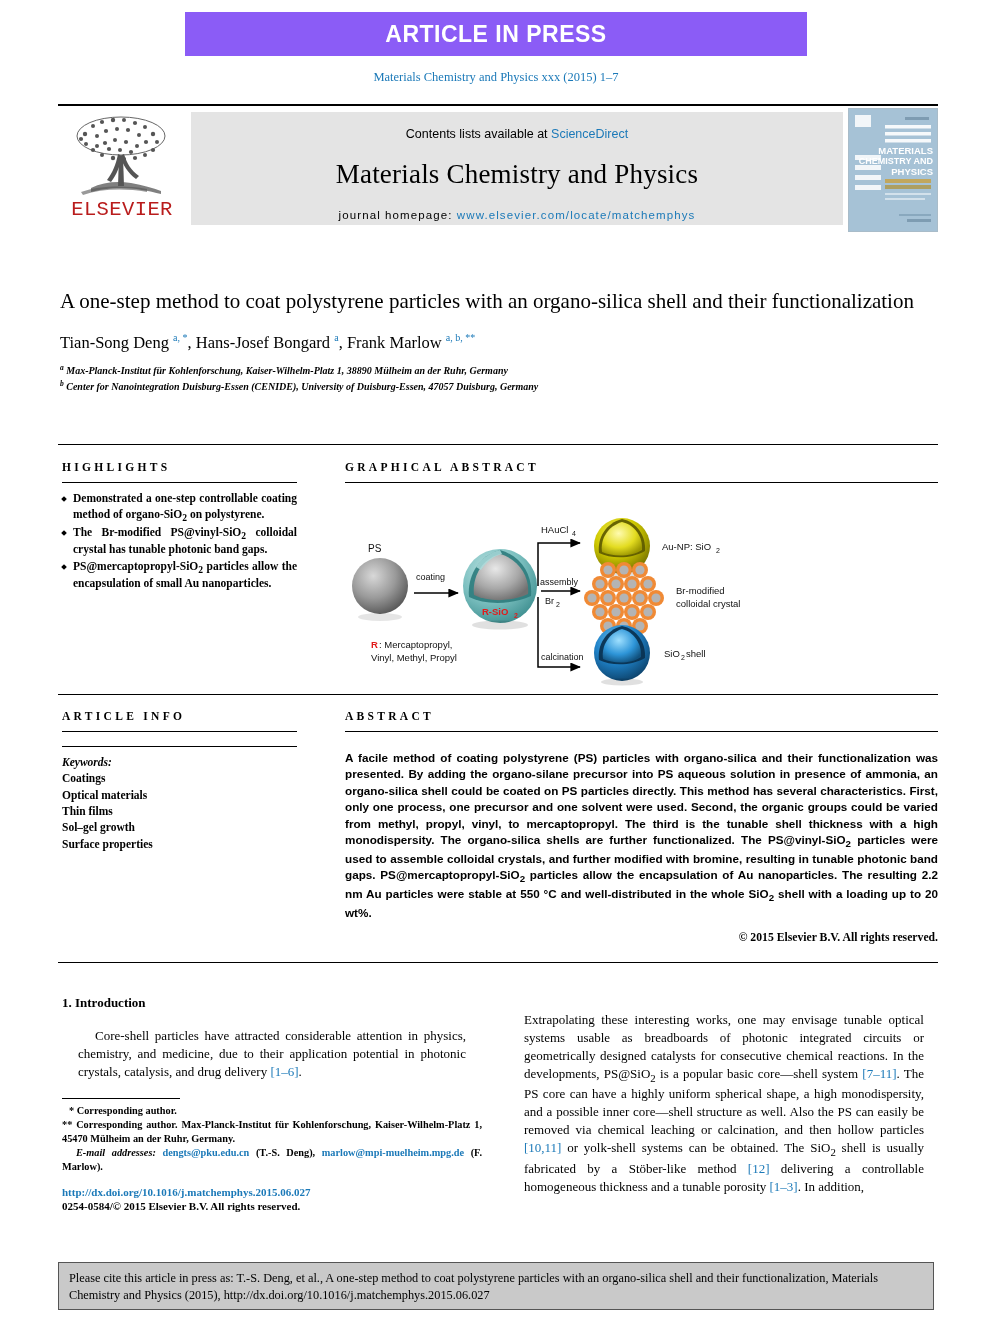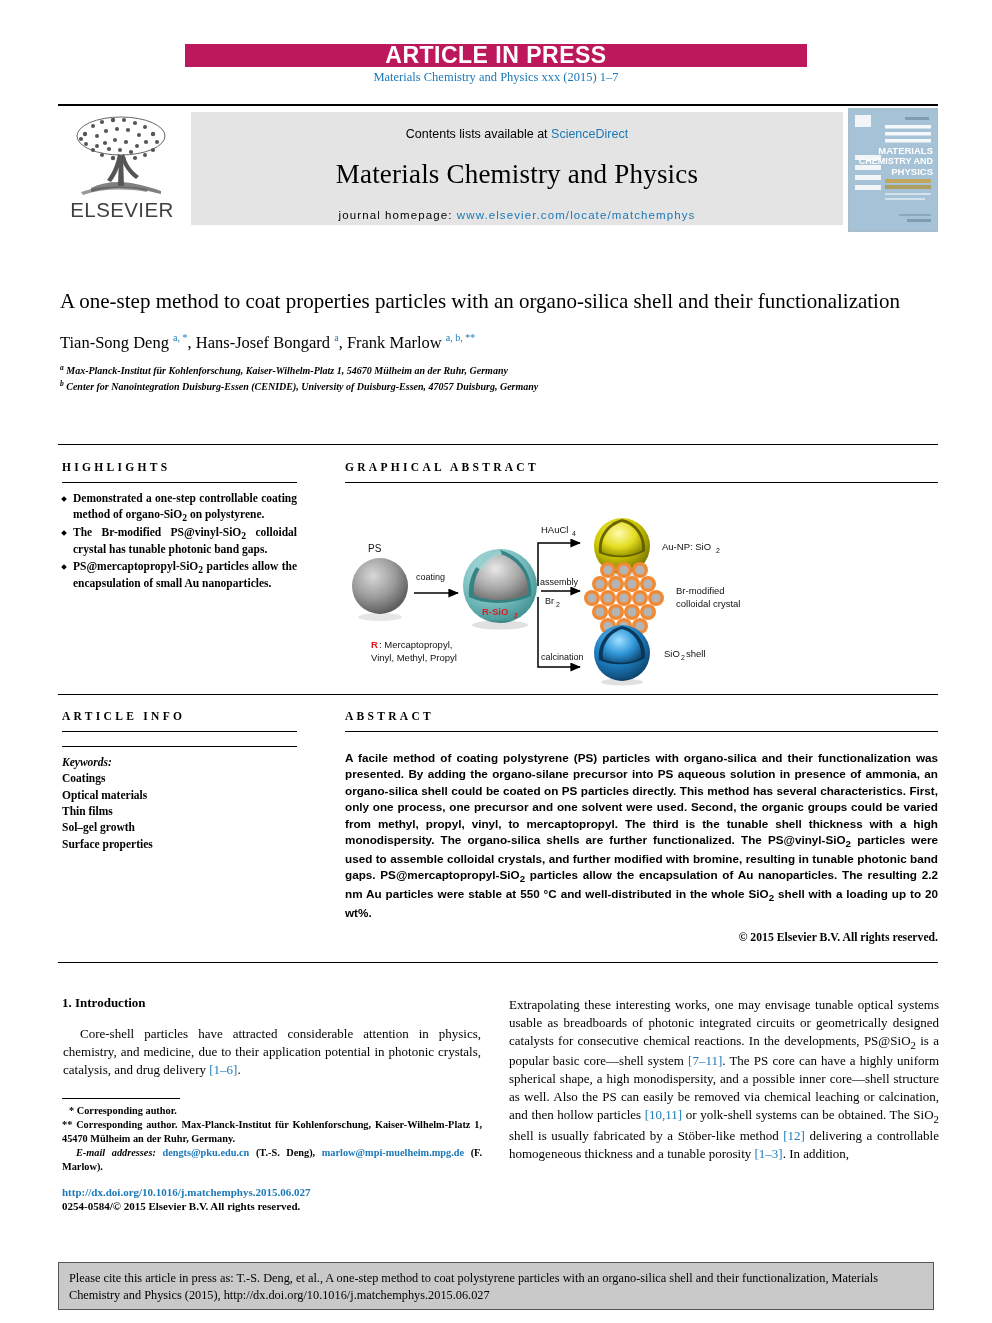--- a/index.html
+++ b/index.html
@@ -13,26 +13,25 @@
     font-family: "Liberation Serif", serif;
     color: #000;
     position: relative;
     overflow: hidden;
   }
 
   
   .press-banner {
     position: absolute;
     left: 185px; top: 12px;
-    width: 622px; height: 23px;
-    background: #be185d;
+    width: 622px; height: 44px;
+    background: #8b5cf6;
     display: flex;
     align-items: center;
     justify-content: center;
-    margin-top: 32px;
   }
   .press-banner span {
     font-family: "Liberation Sans", sans-serif;
     font-weight: bold;
     font-size: 23px;
     letter-spacing: 0.5px;
     color: #ffffff;
   }
 
   
@@ -55,24 +54,24 @@
     height: 126px;
   }
   .elsevier-logo {
     position: absolute;
     left: 0px; top: 6px;
     width: 128px; height: 118px;
     text-align: center;
   }
   .elsevier-tree { width: 122px; height: 88px; display:block; margin: 0 auto;}
   .elsevier-word {
-    font-family: Liberation Sans, sans-serif;
+    font-family: Liberation Mono, monospace;
     font-size: 20.5px;
     letter-spacing: 0.4px;
-    color: #404040;
+    color: #b91c1c;
     margin-top: -2px;
   }
   .journal-band {
     position: absolute;
     left: 133px; top: 6px;
     width: 652px; height: 113px;
     background: #e4e4e4;
     text-align: center;
   }
   .contents-line {
@@ -205,21 +204,21 @@
     font-family: "Liberation Serif", serif;
     font-weight: bold;
     font-size: 13px;
     margin: 0 0 14px 0;
   }
   .body-p {
     font-family: "Liberation Serif", serif;
     font-size: 13px;
     line-height: 1.38;
     text-align: justify;
-    margin: 1px;
+    margin: 16px;
     text-indent: 17px;
   }
   .body-p.noind { text-indent: 0; }
   .ref { color: #1b79b8; }
 
   
   .footnotes { position: absolute; left: 62px; top: 1098px; width: 420px; }
   .fn-rule { width: 118px; border-top: 1px solid #000; margin-bottom: 5px; }
   .fn-line {
     font-family: "Liberation Serif", serif;
@@ -352,23 +351,23 @@
       <rect x="36" y="76" width="46" height="4" fill="#b09030" opacity="0.7"></rect>
       <rect x="36" y="84" width="46" height="2" fill="#ffffff" opacity="0.5"></rect>
       <rect x="36" y="89" width="40" height="2" fill="#ffffff" opacity="0.5"></rect>
       <line x1="50" y1="106" x2="82" y2="106" stroke="#6d8ea6" stroke-width="1"></line>
       <rect x="58" y="110" width="24" height="3" fill="#7e9cb2"></rect>
     </svg>
   </div>
 </div>
 
 <div class="title-block">
-  <h1 class="paper-title">A one-step method to coat properties particles with an organo-silica shell and their functionalization</h1>
+  <h1 class="paper-title">A one-step method to coat polystyrene particles with an organo-silica shell and their functionalization</h1>
   <div class="authors">Tian-Song Deng <sup>a, *</sup>, Hans-Josef Bongard <sup>a</sup>, Frank Marlow <sup>a, b, **</sup></div>
-  <div class="affil"><sup>a</sup> <span>Max-Planck-Institut für Kohlenforschung, Kaiser-Wilhelm-Platz 1, 54670 Mülheim an der Ruhr, Germany</span></div>
+  <div class="affil"><sup>a</sup> <span>Max-Planck-Institut für Kohlenforschung, Kaiser-Wilhelm-Platz 1, 38890 Mülheim an der Ruhr, Germany</span></div>
   <div class="affil"><sup>b</sup> <span>Center for Nanointegration Duisburg-Essen (CENIDE), University of Duisburg-Essen, 47057 Duisburg, Germany</span></div>
 </div>
 
 <div class="rule-full" style="top:444px;"></div>
 
 <div class="highlights">
   <div class="sec-head">HIGHLIGHTS</div>
   <div class="rule-col" style="position:relative; width:235px; margin:9px 0 8px 0;"></div>
   <ul class="hl-list">
     <li><span>Demonstrated a one-step controllable coating method of organo-SiO<sub>2</sub> on polystyrene.</span></li>

